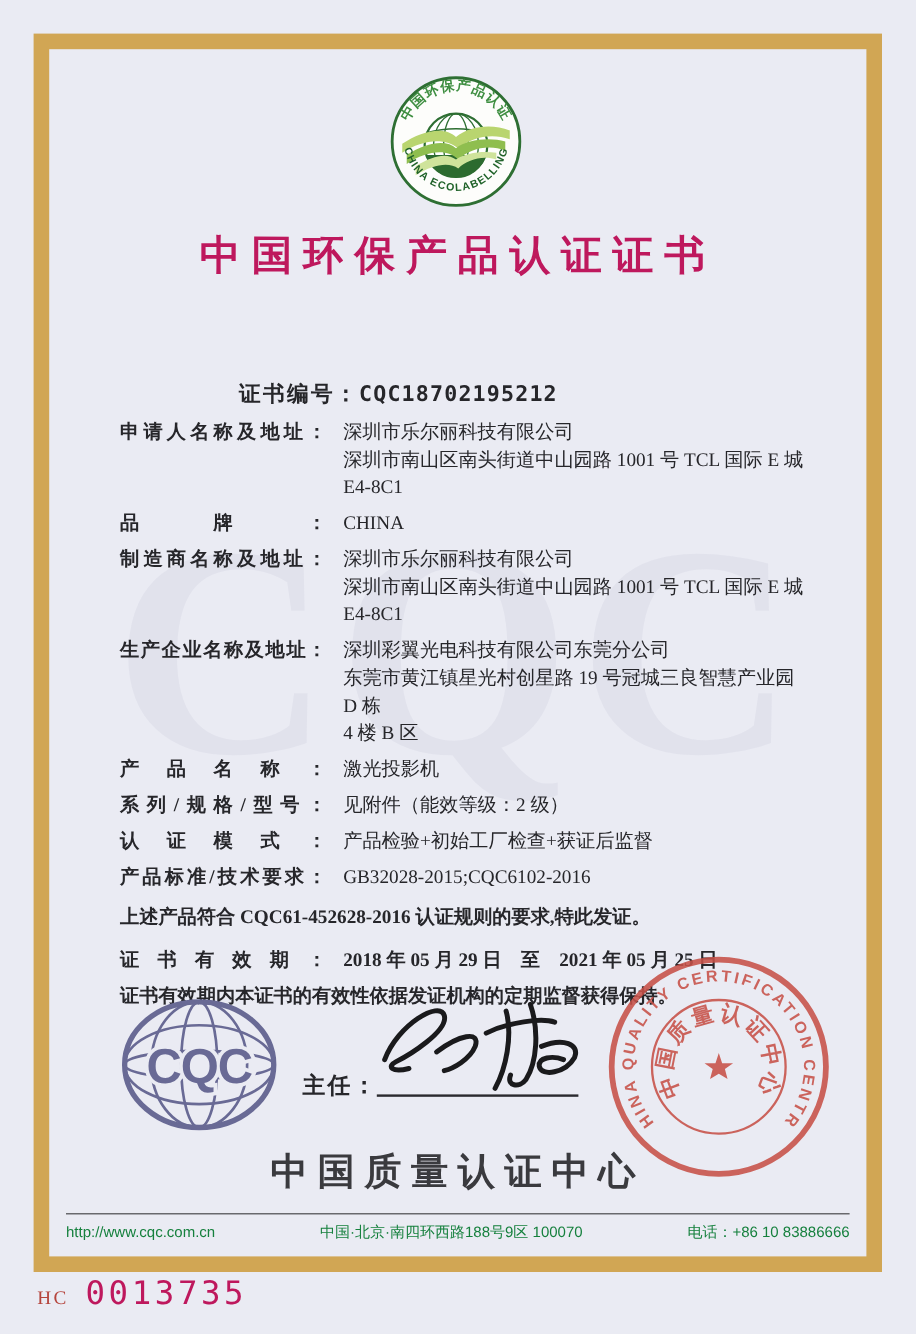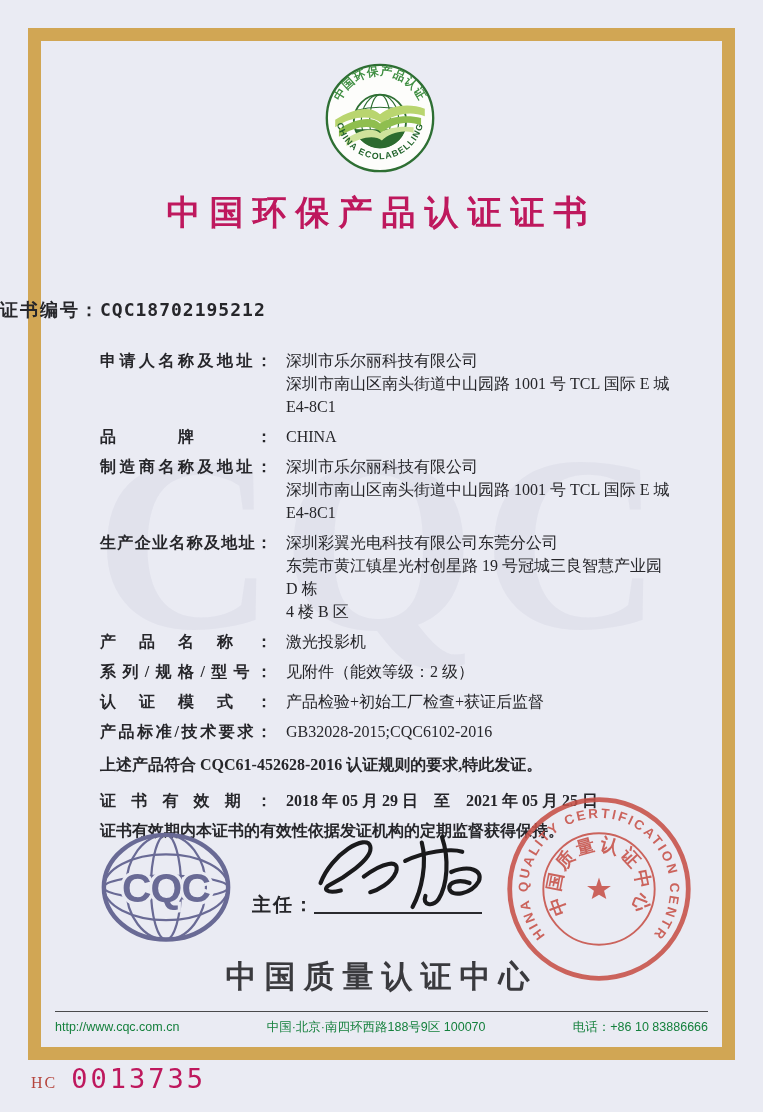--- a/index.html
+++ b/index.html
@@ -21,21 +21,21 @@
   }
   .content{position:absolute;left:0;top:0;width:763px;height:1112px;z-index:2;}
 
   .eco-logo{position:absolute;left:324px;top:62px;width:112px;height:112px;}
   .doc-title{
     position:absolute;left:0;top:190px;width:763px;text-align:center;
     font-family:"Liberation Sans","DejaVu Sans",sans-serif;
     font-size:34px;font-weight:bold;letter-spacing:9px;color:#be185d;
   }
   .cert-no-line{
-    position:absolute;left:0;top:298px;width:664px;
+    position:absolute;left:0;top:316px;width:664px;text-align:center;
   }
   .cert-no-label{font-size:18px;font-weight:bold;letter-spacing:2px;}
   .cert-no-value{
     font-family:"DejaVu Sans Mono","Liberation Mono",monospace;
     font-size:18px;font-weight:bold;letter-spacing:1px;
   }
 
   .fields{position:absolute;left:100px;top:349px;width:575px;font-size:16px;line-height:23px;}
   .field-row{display:flex;margin-bottom:7px;}
   .field-label{

